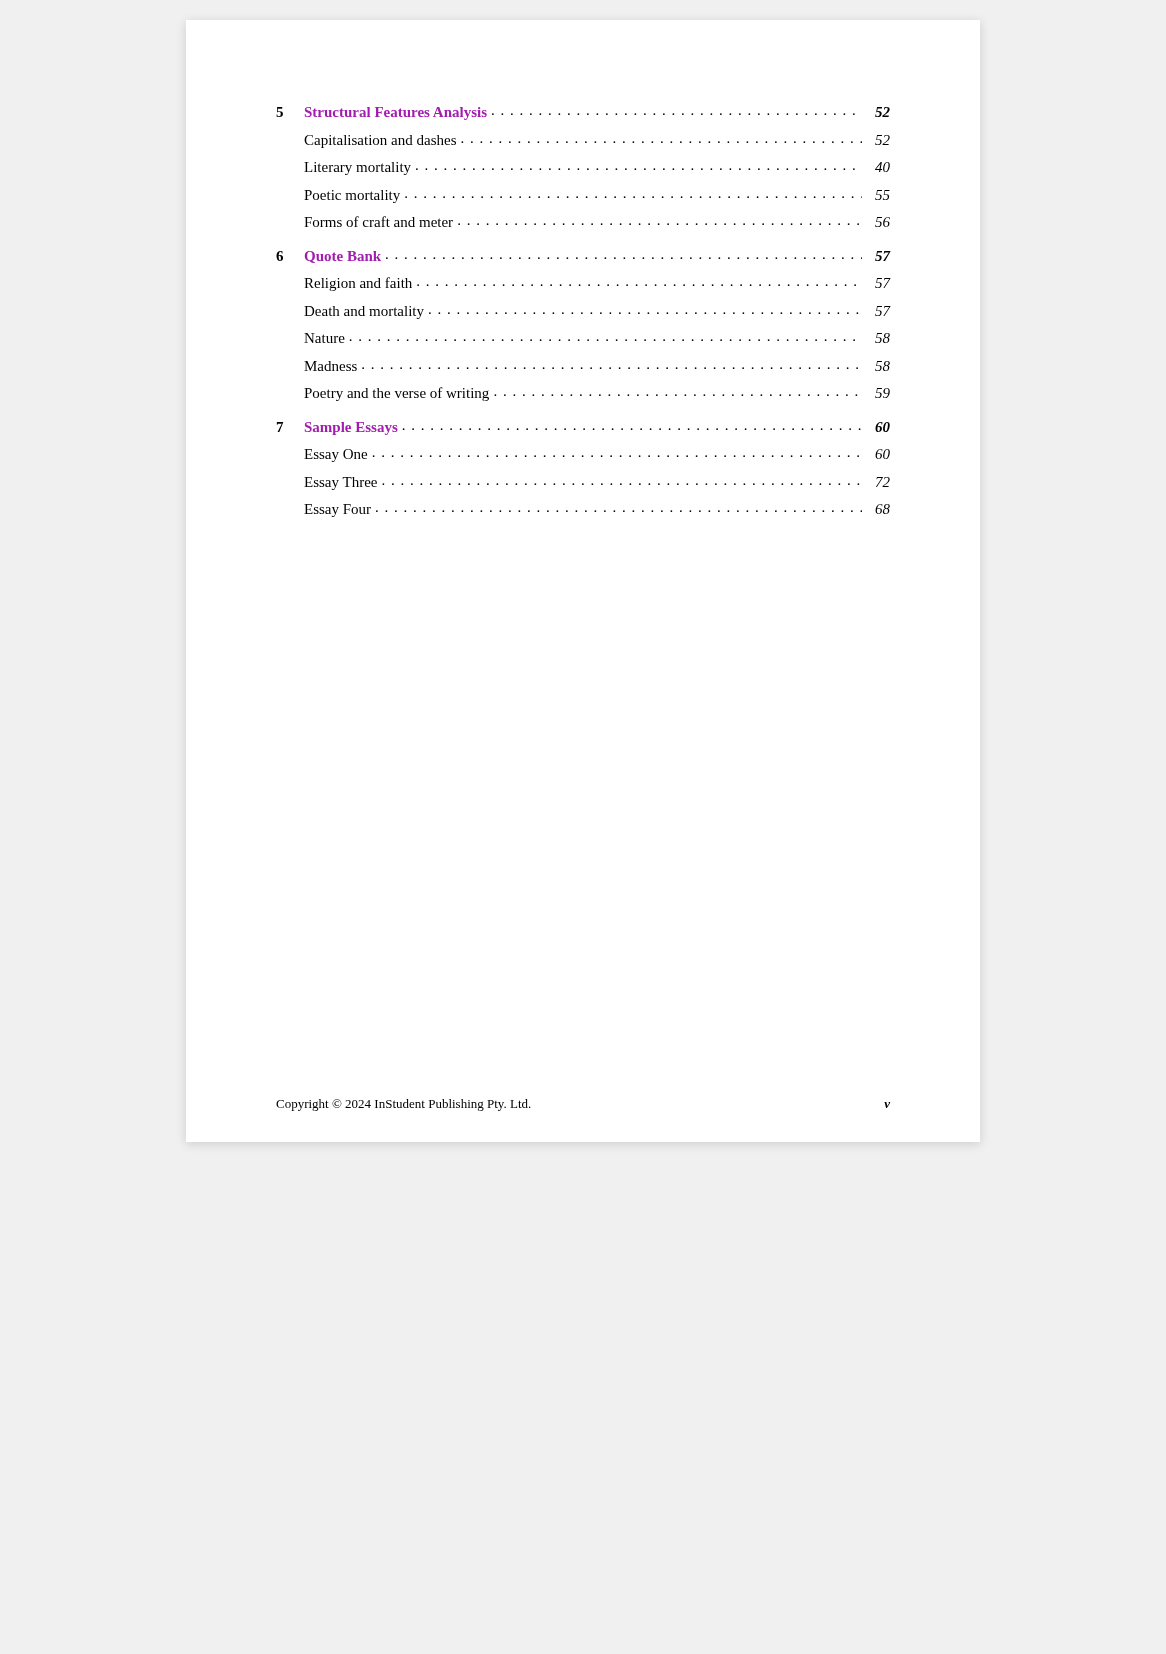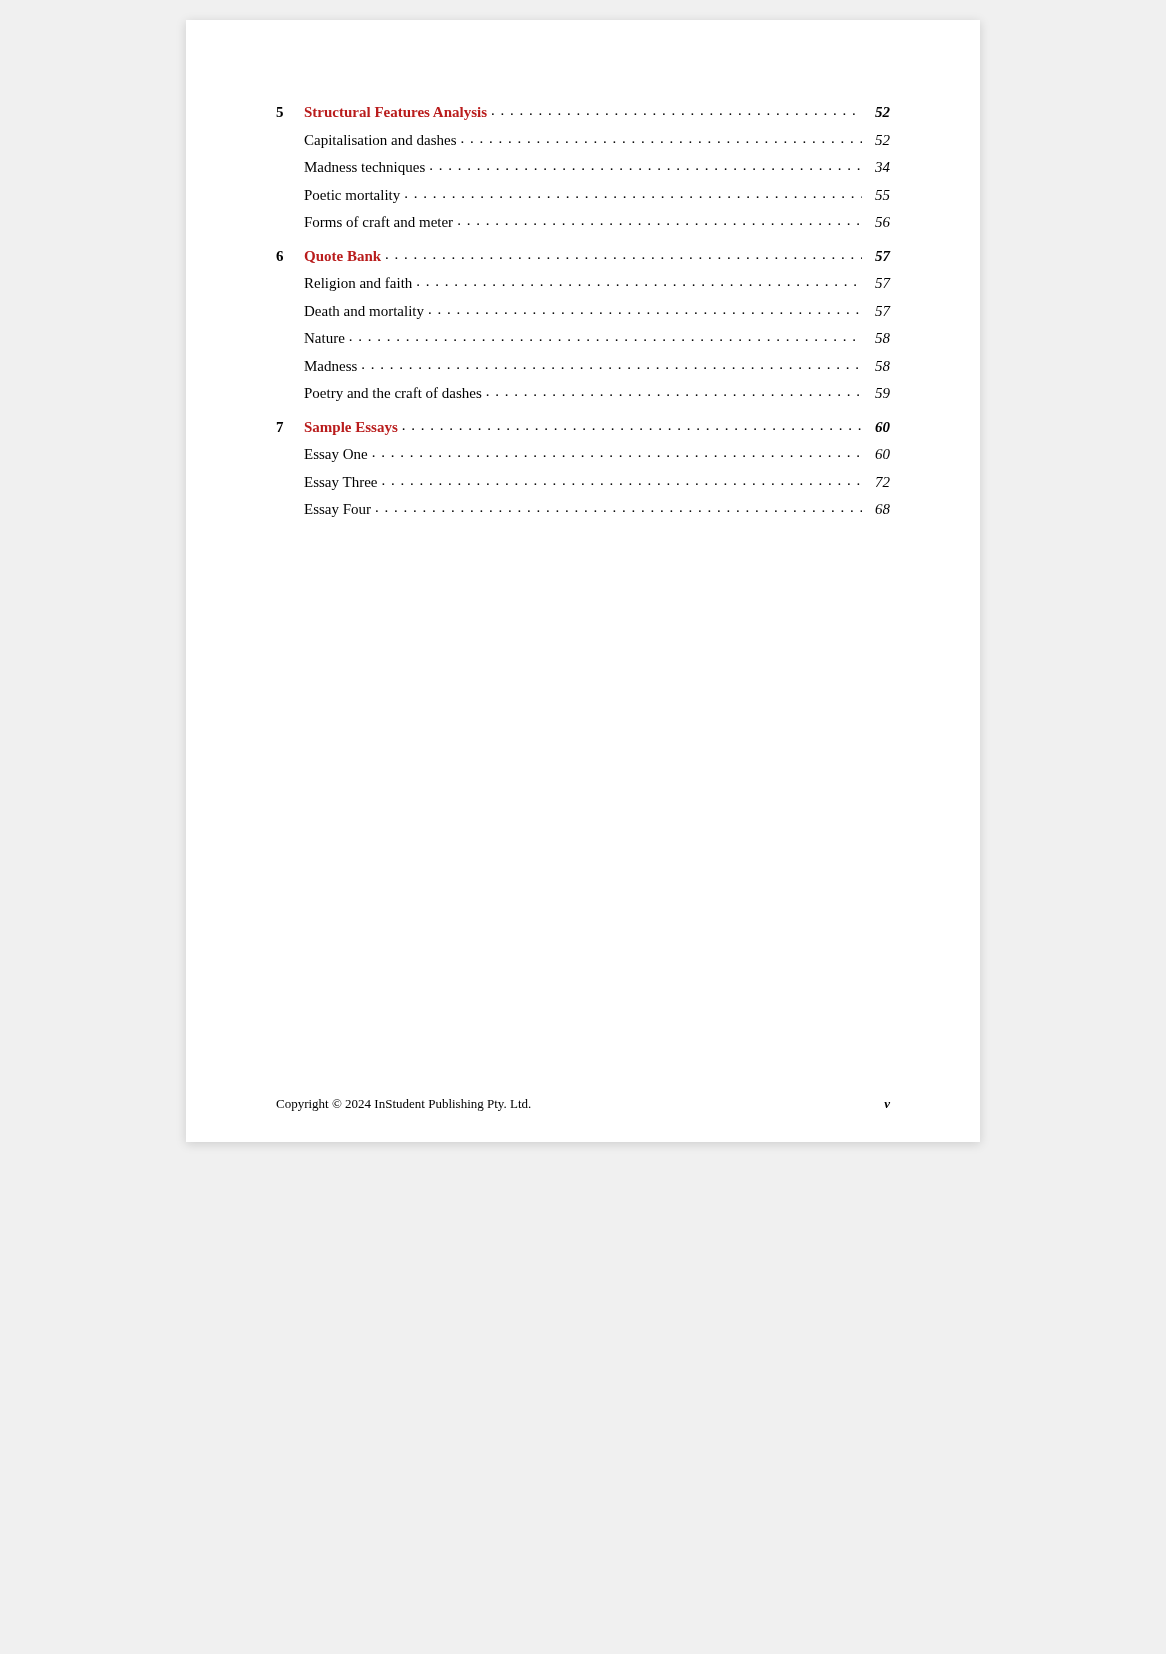--- a/index.html
+++ b/index.html
@@ -42,21 +42,21 @@
     .toc-number {
       min-width: 28px;
       font-size: 15px;
       font-weight: bold;
       color: #000;
     }
 
     .toc-heading {
       font-weight: bold;
       font-size: 15px;
-      color: #b91c1c;
+      color: #a21caf;
     }
 
     .toc-subrow {
       display: flex;
       align-items: center;
       margin-bottom: 2px;
       font-size: 15px;
       line-height: 1.7;
       padding-left: 28px;
     }
@@ -124,23 +124,23 @@
           <span class="toc-heading">Structural Features Analysis</span>
           <span class="toc-dots"></span>
           <span class="toc-page" style="font-weight: bold;">52</span>
         </div>
         <div class="toc-subrow">
           <span class="toc-label">Capitalisation and dashes</span>
           <span class="toc-dots"></span>
           <span class="toc-page">52</span>
         </div>
         <div class="toc-subrow">
-          <span class="toc-label">Madness techniques</span>
-          <span class="toc-dots"></span>
-          <span class="toc-page">34</span>
+          <span class="toc-label">Literary mortality</span>
+          <span class="toc-dots"></span>
+          <span class="toc-page">40</span>
         </div>
         <div class="toc-subrow">
           <span class="toc-label">Poetic mortality</span>
           <span class="toc-dots"></span>
           <span class="toc-page">55</span>
         </div>
         <div class="toc-subrow">
           <span class="toc-label">Forms of craft and meter</span>
           <span class="toc-dots"></span>
           <span class="toc-page">56</span>
@@ -167,21 +167,21 @@
           <span class="toc-label">Nature</span>
           <span class="toc-dots"></span>
           <span class="toc-page">58</span>
         </div>
         <div class="toc-subrow">
           <span class="toc-label">Madness</span>
           <span class="toc-dots"></span>
           <span class="toc-page">58</span>
         </div>
         <div class="toc-subrow">
-          <span class="toc-label">Poetry and the craft of dashes</span>
+          <span class="toc-label">Poetry and the verse of writing</span>
           <span class="toc-dots"></span>
           <span class="toc-page">59</span>
         </div>
       </div>
       <div class="toc-section">
         <div class="toc-row">
           <span class="toc-number">7</span>
           <span class="toc-heading">Sample Essays</span>
           <span class="toc-dots"></span>
           <span class="toc-page" style="font-weight: bold;">60</span>

